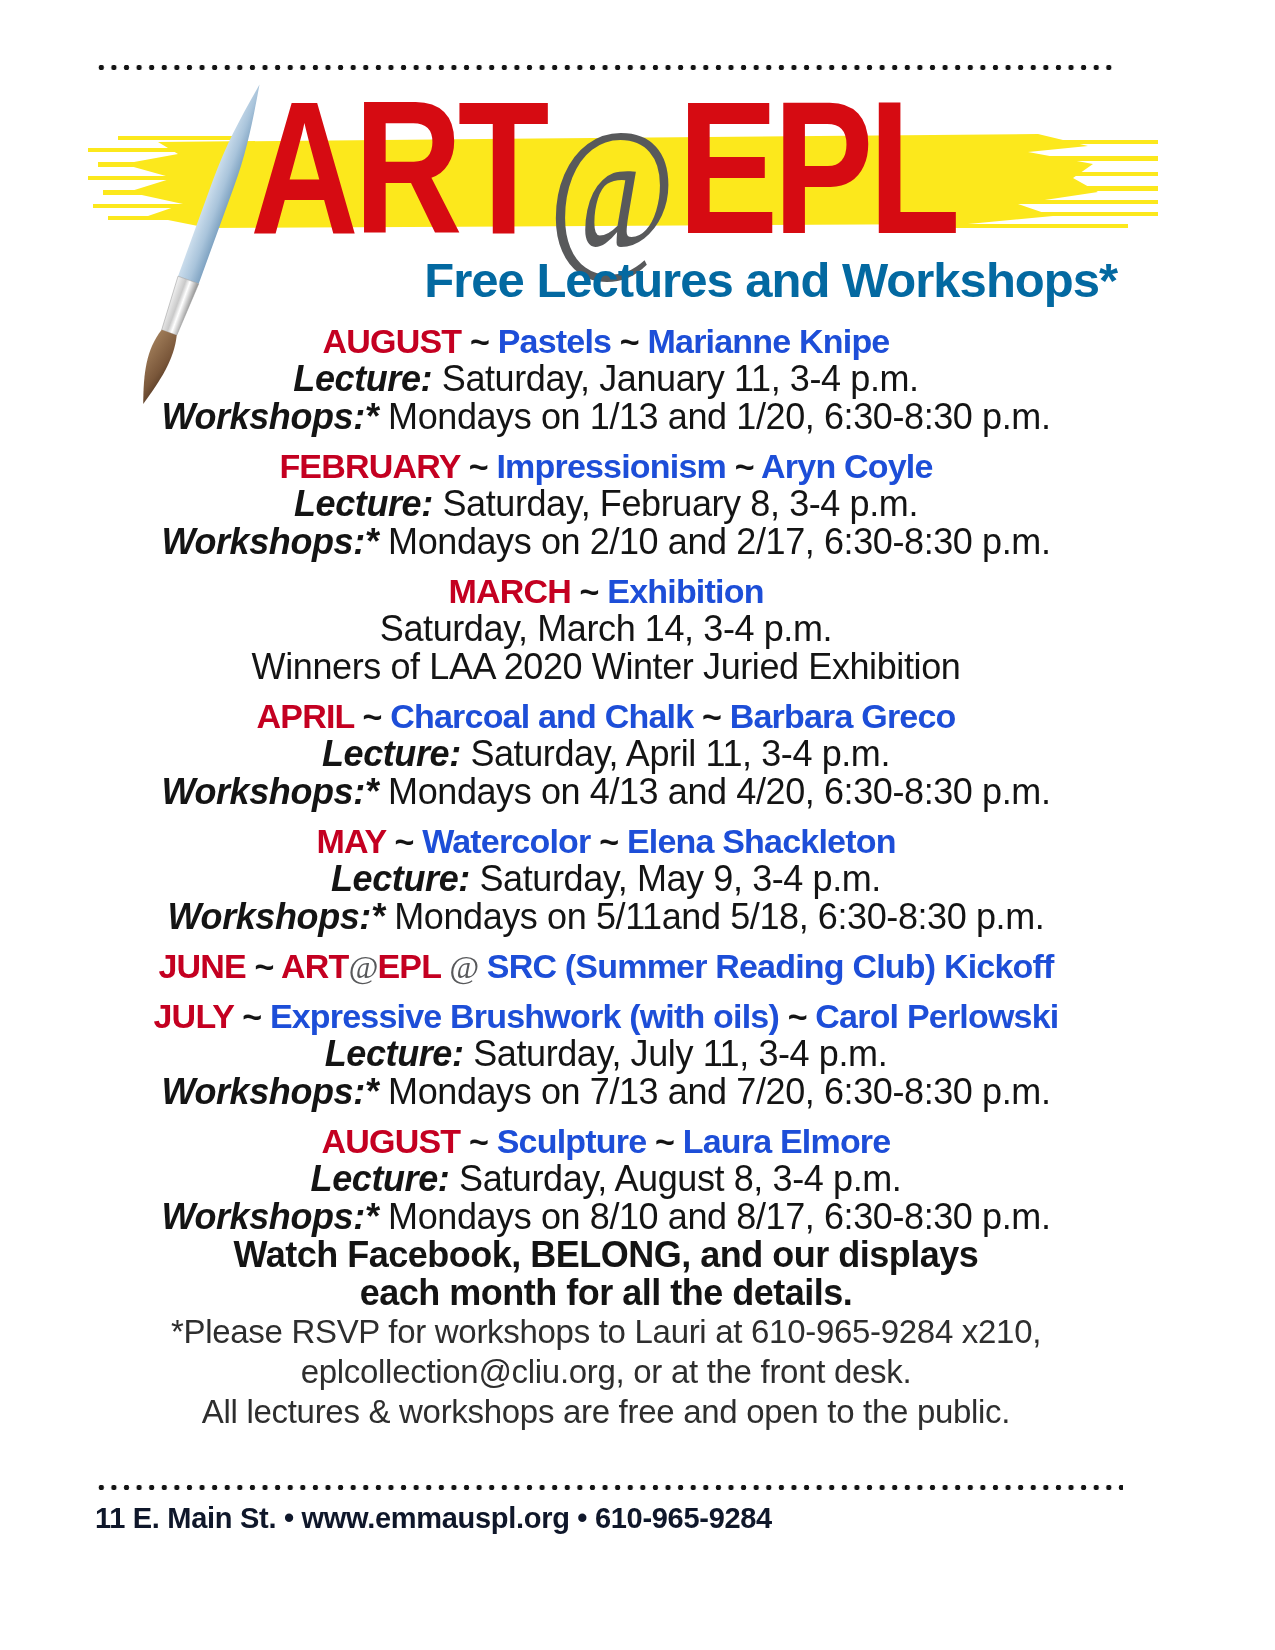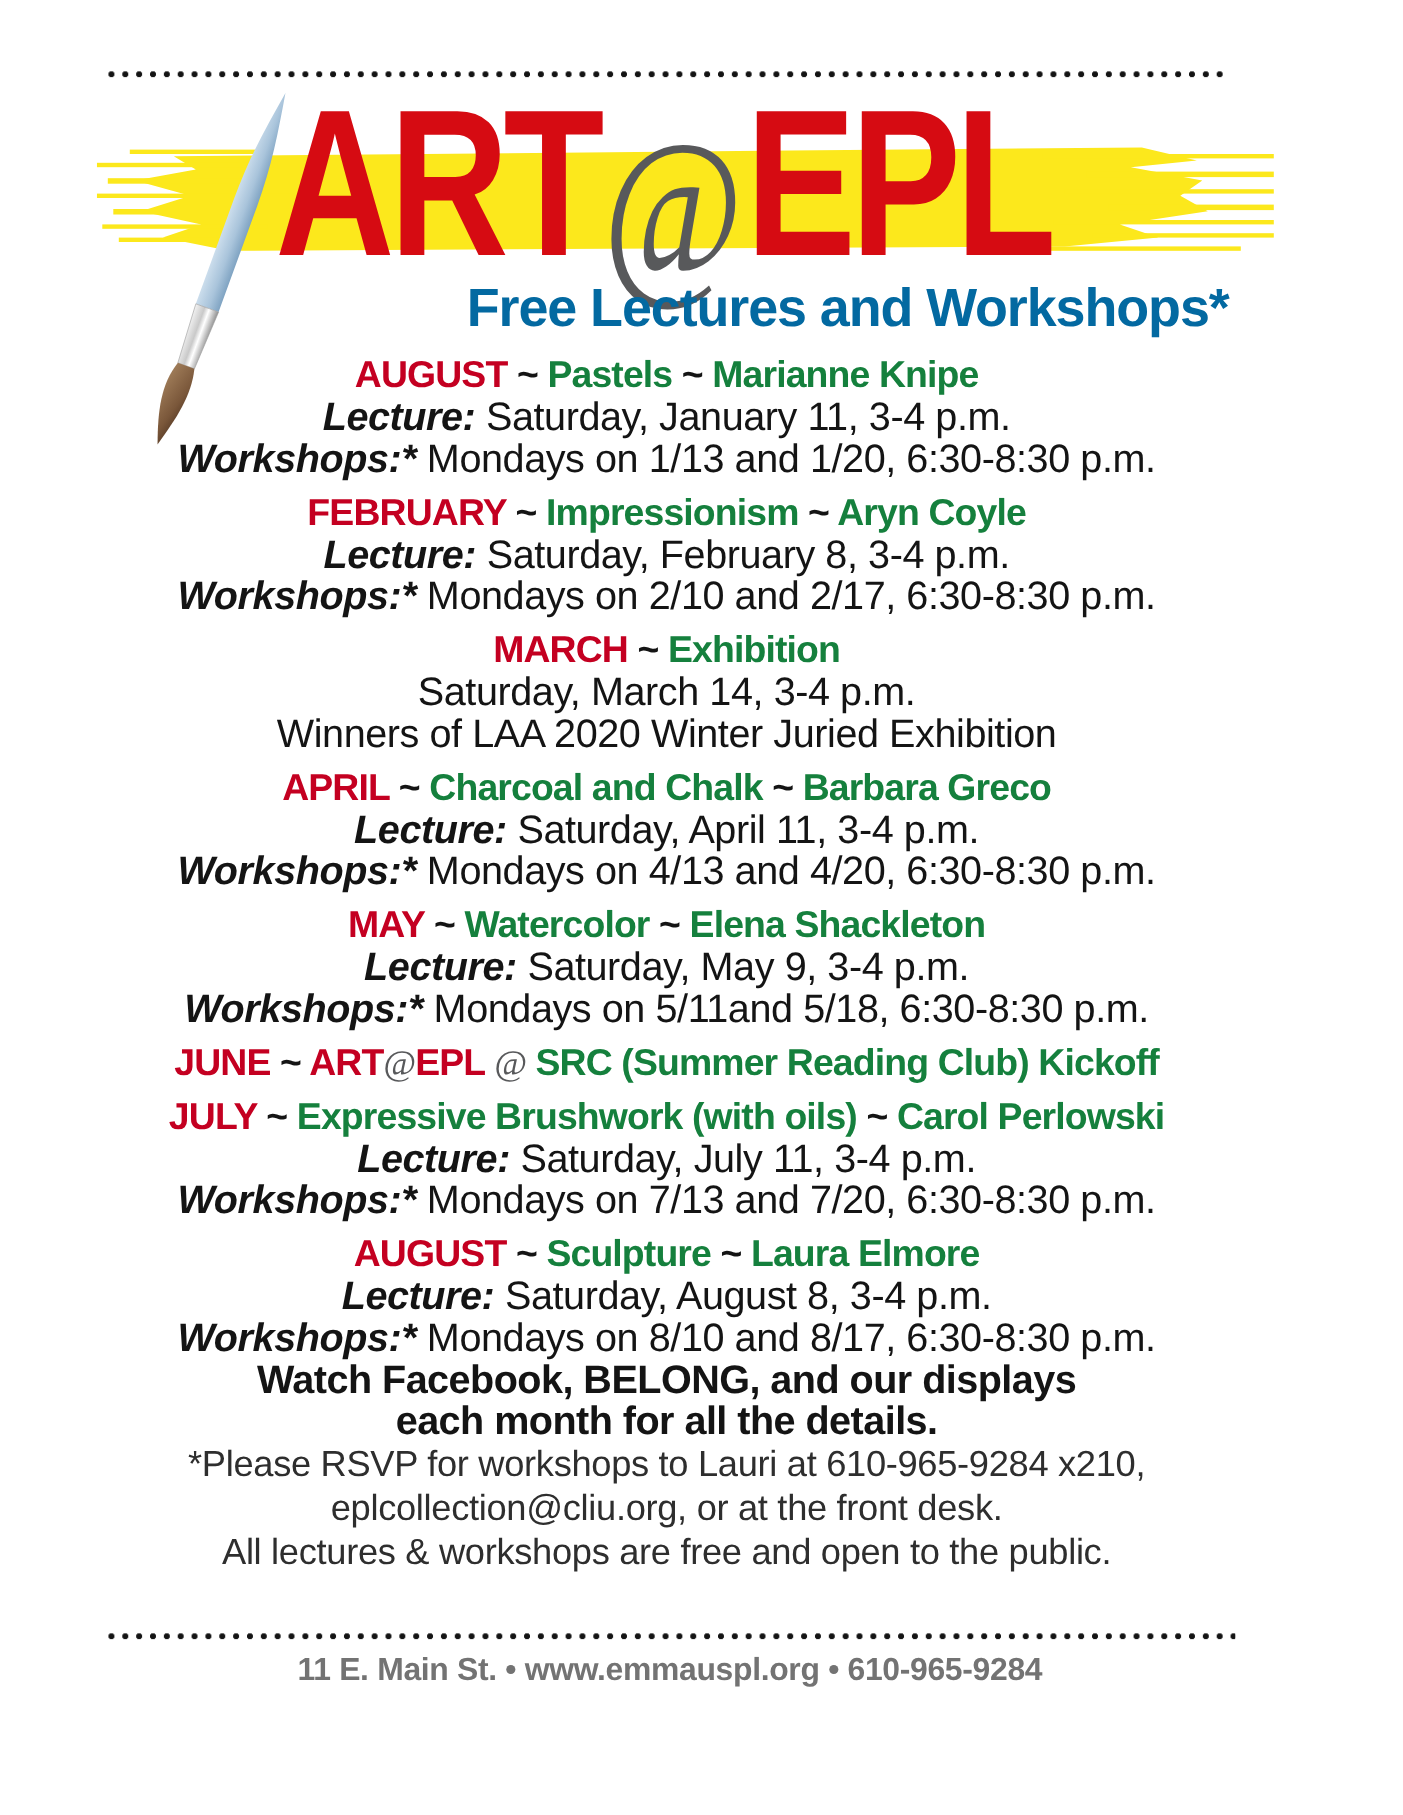--- a/index.html
+++ b/index.html
@@ -36,35 +36,35 @@
   }
 
   .schedule {
     position:absolute; left:95px; top:322px; width:1022px; z-index:4;
     text-align:center;
   }
   .mline { font-size:34px; font-weight:bold; line-height:38px; letter-spacing:-0.8px; margin-top:11px; white-space:nowrap; }
   .schedule .mline:first-child { margin-top:0; }
   .dline { font-size:36px; line-height:38px; letter-spacing:-0.4px; margin-top:0; white-space:nowrap; }
   .red { color:#C40021; }
-  .blu { color:#15803d; }
+  .blu { color:#1d4ed8; }
   .blk { color:#141414; }
   .lbl { font-weight:bold; font-style:italic; color:#141414; }
   .at-sm {
     font-family:"Liberation Serif", serif; font-style:italic; font-weight:normal;
     color:#58595B; font-size:0.95em;
   }
   .note-bold { font-size:36px; font-weight:bold; line-height:38px; letter-spacing:-0.5px; }
   .note-bold + .note-bold { margin-top:0; }
   .note { font-size:33px; line-height:40px; color:#2e2e2e; letter-spacing:-0.3px; margin-top:0; }
   .note-first { }
 
   .footer {
     position:absolute; left:95px; top:1502px; width:1028px; z-index:4;
-    text-align:center; font-size:29px; font-weight:bold; color:#737373; letter-spacing:-0.3px;
+    text-align:left; font-size:29px; font-weight:bold; color:#0f172a; letter-spacing:-0.3px;
   }
 </style>
 </head>
 <body>
 
 <div class="flyer">
 
   <div class="dots dots-top"></div>
 
   <svg class="swath" width="1110" height="140" viewBox="0 0 1110 140" aria-hidden="true">

